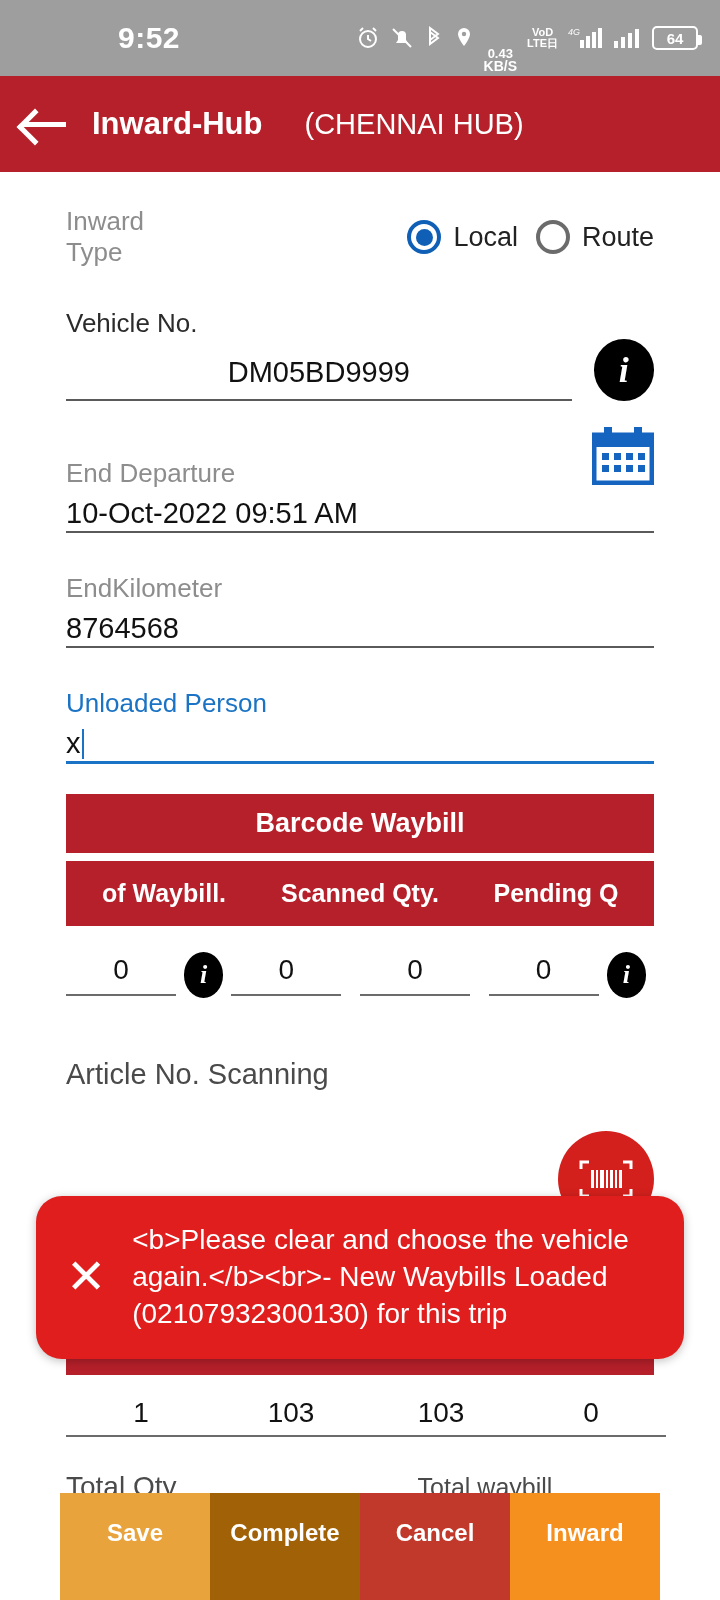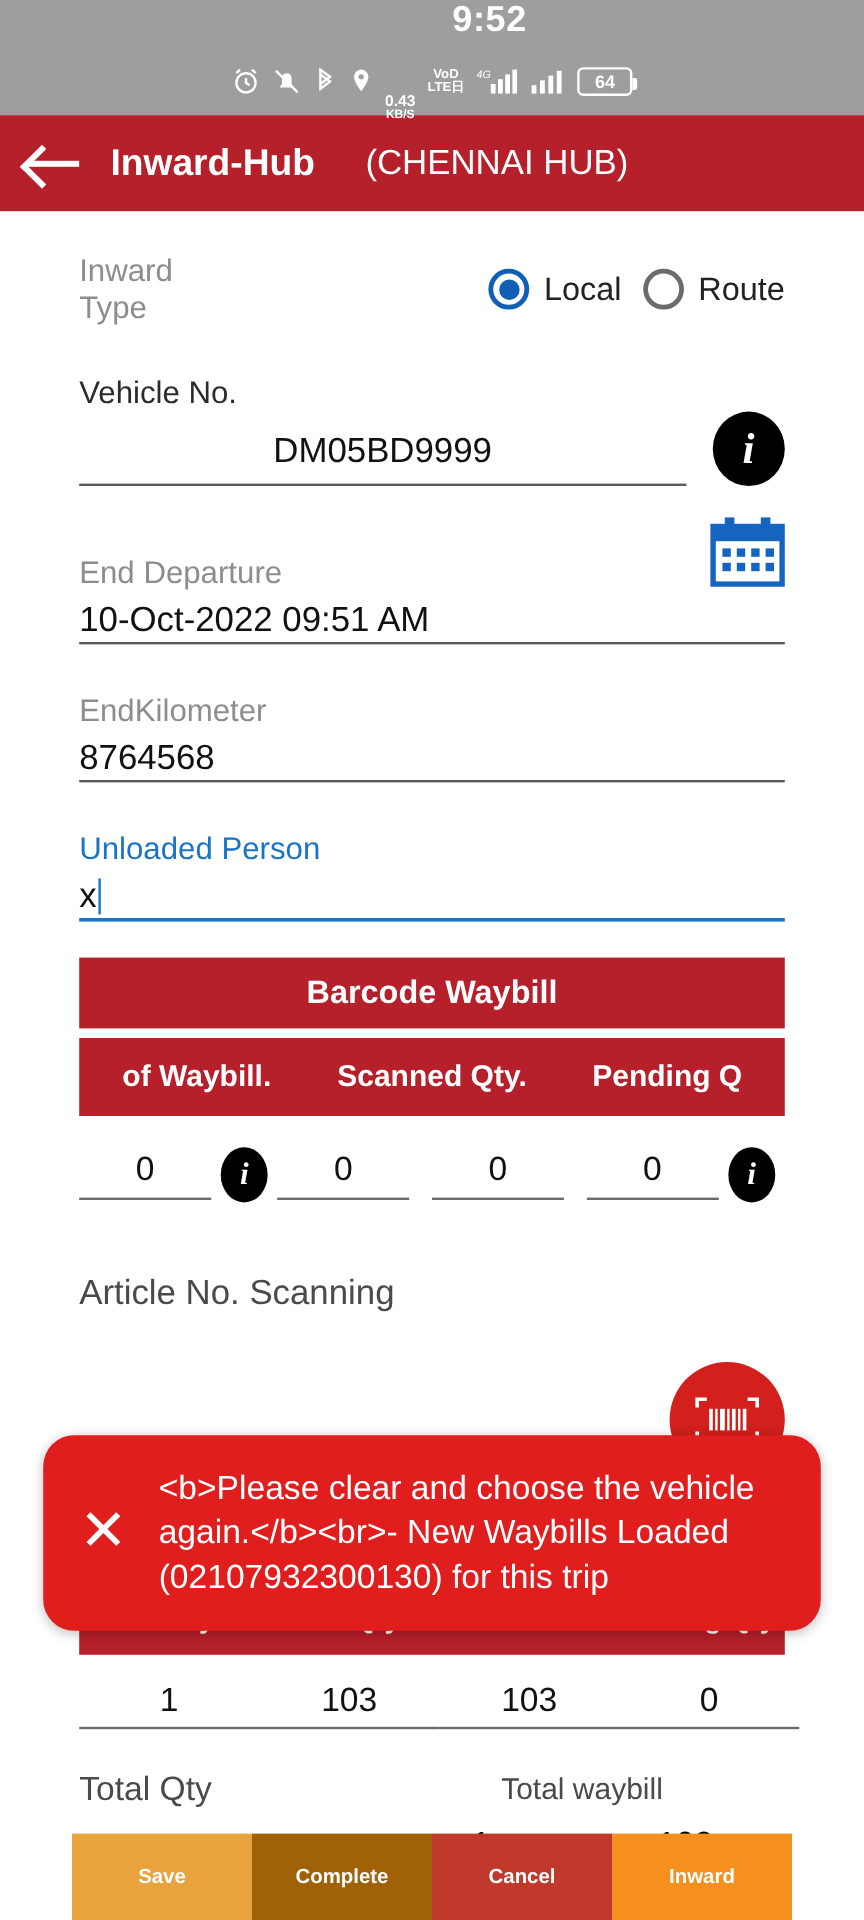--- a/index.html
+++ b/index.html
@@ -6,45 +6,44 @@
   html, body {
     width: 720px; height: 1600px;
     font-family: "Liberation Sans", sans-serif;
     background: #ffffff;
     overflow: hidden;
   }
   .screen { position: relative; width: 720px; height: 1600px; background:#fff; }
 
   
   .status-bar {
-    height: 96px; background: #9e9e9e; color: #fff;
+    height: 76px; background: #9e9e9e; color: #fff;
     display: flex; align-items: center; justify-content: space-between;
     padding: 0 22px;
-    flex-direction: column;
   }
   .status-time { font-size: 30px; font-weight: 600; letter-spacing: .5px; margin-left: 96px;}
   .status-icons { display: flex; align-items: center; gap: 10px; }
   .si { font-size: 22px; line-height: 1; display:flex; align-items:flex-end;font-style:italic; }
   .si svg { display:block; }
   .net-rate { font-size: 13px; line-height: 12px; text-align:center; font-weight:700;margin-top:44px; }
-  .net-rate small { display:block; font-size: 10px; font-weight:700; }
+  .net-rate small { display:block; font-size: 14px; font-weight:700; }
   .vo-lte { font-size: 11px; line-height: 11px; text-align:center; font-weight:700;}
   .battery {
     border: 2px solid #fff; border-radius: 5px; width: 46px; height: 24px;
     font-size: 15px; display:flex; align-items:center; justify-content:center;
     position: relative; font-weight:600;
   }
   .battery:after{
     content:""; position:absolute; right:-6px; top:7px; width:4px; height:10px;
     background:#fff; border-radius: 0 2px 2px 0;
   }
 
   
   .app-bar {
-    height: 80px; background: #b5202a; color: #fff;
+    height: 96px; background: #b5202a; color: #fff;
     display: flex; align-items: center; padding: 0 22px; gap: 26px;
   }
   .back-arrow { width: 44px; height: 30px; position: relative; cursor: pointer; }
   .back-arrow:before{
     content:""; position:absolute; left:0; top:13px; width:44px; height:5px; background:#fff;
   }
   .back-arrow:after{
     content:""; position:absolute; left:0; top:5px; width:21px; height:21px;
     border-left:5px solid #fff; border-bottom:5px solid #fff; transform: rotate(45deg);
   }
@@ -152,21 +151,21 @@
     position: absolute; left: 36px; right: 36px; top: 1196px;
     background:#e01e1e; color:#fff; border-radius: 26px;
     display:flex; align-items:center; padding: 26px 30px; gap: 26px;
     box-shadow: 0 2px 10px rgba(0,0,0,.25);
   }
   .toast .x { font-size: 48px; line-height: 42px; font-weight: 300; }
   .toast .msg { font-size: 28px; line-height: 1.32; }
 
   
   .btn-bar { position:absolute; left:0; right:0; bottom:0; display:flex; padding: 0 60px 0 60px; }
-  .btn { flex:1; text-align:center; color:#fff; font-size:17px; font-weight:700; padding: 26px 0 26px 0; }
+  .btn { flex:1; text-align:center; color:#fff; font-size:24px; font-weight:700; padding: 26px 0 53px 0; }
   .btn.save { background:#e8a33d; }
   .btn.complete { background:#a16207; }
   .btn.cancel { background:#c0392b; }
   .btn.inward { background:#f5901f; }
 </style>
 </head>
 <body>
 
 <div class="screen">
 

